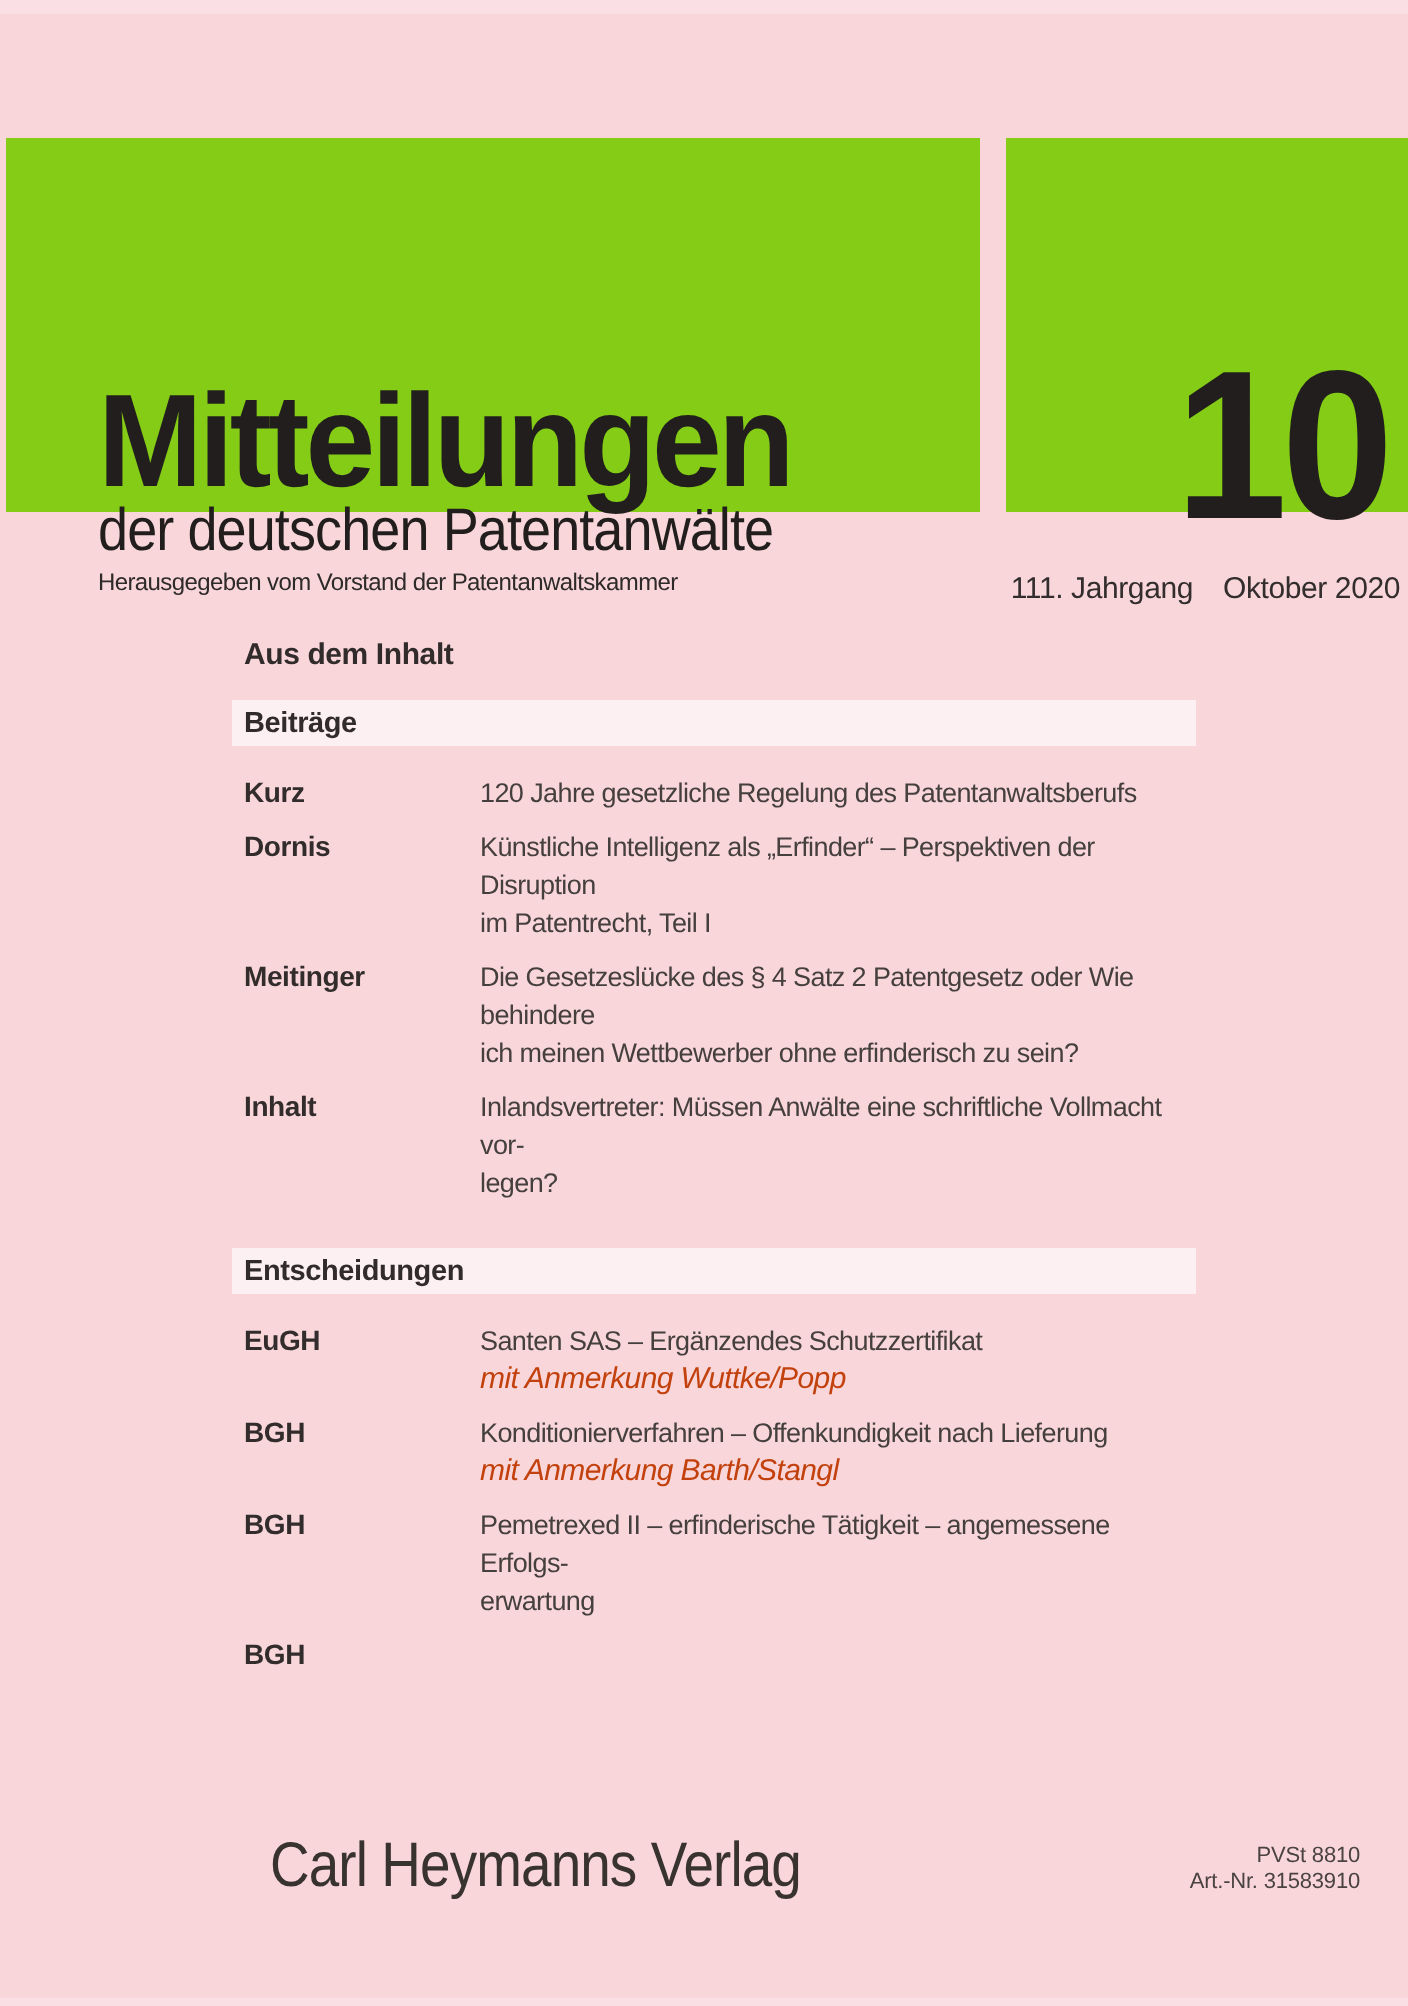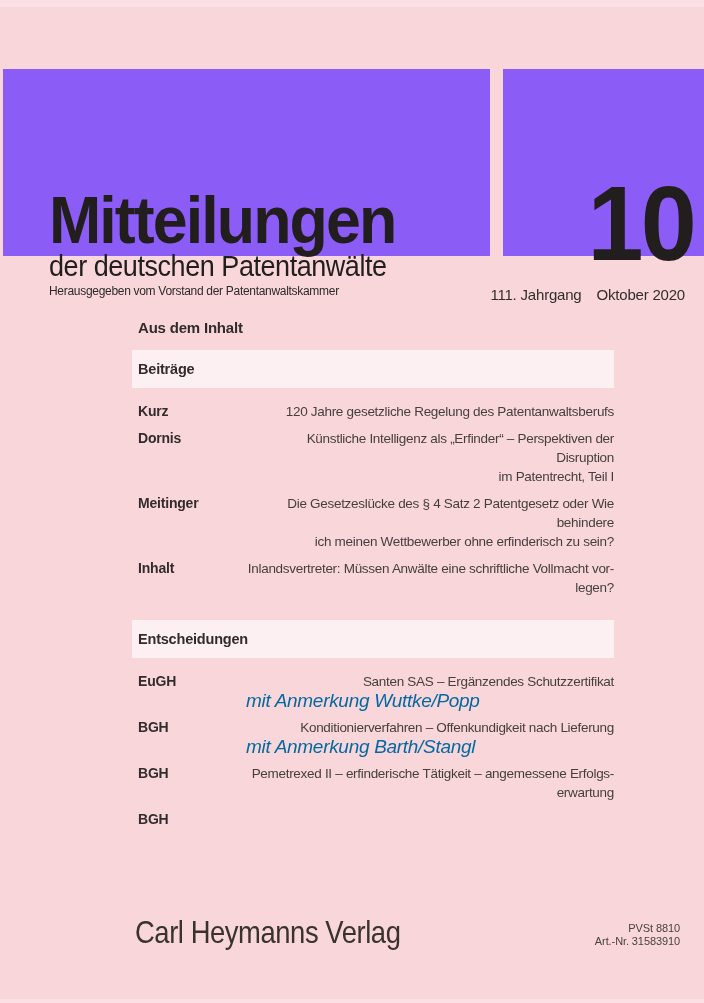--- a/index.html
+++ b/index.html
@@ -10,21 +10,21 @@
     overflow: hidden;
     background: #f8d6da;
     font-family: "Liberation Sans", "DejaVu Sans", sans-serif;
     -webkit-font-smoothing: antialiased;
   }
 
   .strip-top    { position: absolute; left: 0; top: 0;    width: 704px; height: 7px; background: #fae0e4; }
   .strip-bottom { position: absolute; left: 0; bottom: 0; width: 704px; height: 4px; background: #fae0e4; }
 
   
-  .panel { position: absolute; top: 69px; height: 187px; background: #8b5cf6; }
+  .panel { position: absolute; top: 69px; height: 187px; background: #84cc16; }
   .panel-left  { left: 3px;   width: 487px; }
   .panel-right { left: 503px; width: 215px; }
 
   .journal-title {
     position: absolute; left: 46px; top: 118px;
     font-size: 66px; font-weight: 700; line-height: 1;
     letter-spacing: -2px; color: #211e1d;
     transform: scaleX(0.95); transform-origin: left top;
     white-space: nowrap;
   }
@@ -42,55 +42,55 @@
     white-space: nowrap;
   }
 
   .issue-number {
     position: absolute; right: 24px; top: 101px;
     font-size: 106px; font-weight: 700; line-height: 1;
     letter-spacing: -3px; color: #211e1d;
     transform: scaleX(0.95); transform-origin: right top;
   }
   .issue-meta {
-    position: absolute; right: 33px; top: 217px;
+    position: absolute; right: 18px; top: 217px;
     display: flex; gap: 15px;
     font-size: 15px; color: #332e2d; white-space: nowrap;
     letter-spacing: -0.2px;
   }
 
   
-  .toc { position: absolute; left: 132px; top: 318px; width: 482px; }
+  .toc { position: absolute; left: 116px; top: 318px; width: 482px; }
   .toc-heading {
     padding-left: 6px; font-size: 15px; font-weight: 700;
     line-height: 19px; color: #312c2b; letter-spacing: -0.2px;
   }
   .bar {
-    margin-top: 13px; height: 38px; background: #fdf0f2;
+    margin-top: 13px; height: 23px; background: #fdf0f2;
     display: flex; align-items: center; padding-left: 6px;
     box-sizing: border-box;
   }
   .bar-label { font-size: 14.5px; font-weight: 700; color: #312c2b; letter-spacing: -0.2px; }
 
   .entries { padding: 14px 0 10px 0; }
-  .entry-row { display: flex; margin-bottom: 8px; }
+  .entry-row { display: flex; margin-bottom: 8px; gap: 10px; }
   .entry-row:last-child { margin-bottom: 0; }
   .entry-author {
     width: 114px; box-sizing: border-box; padding-left: 6px; flex-shrink: 0;
     font-size: 14px; font-weight: 700; line-height: 19px;
     color: #322d2c; letter-spacing: -0.2px;
   }
   .entry-body { flex: 1; min-width: 0; }
   .entry-title {
     font-size: 13.5px; line-height: 19px; letter-spacing: -0.3px;
-    color: #453f3e; white-space: pre-line; text-align: right;
+    color: #453f3e; white-space: pre-line;
   }
   .entry-note {
-    font-size: 19px; line-height: 19px; letter-spacing: -0.3px;
-    color: #0369a1; font-style: italic;
+    font-size: 15px; line-height: 19px; letter-spacing: -0.3px;
+    color: #c2410c; font-style: italic;
   }
   .entry-note:empty { display: none; }
 
   
   .footer-publisher {
     position: absolute; left: 135px; top: 917px;
     font-size: 31.5px; font-weight: 400; line-height: 1;
     letter-spacing: -0.5px; color: #39332f;
     transform: scaleX(0.87); transform-origin: left top;
     white-space: nowrap;

